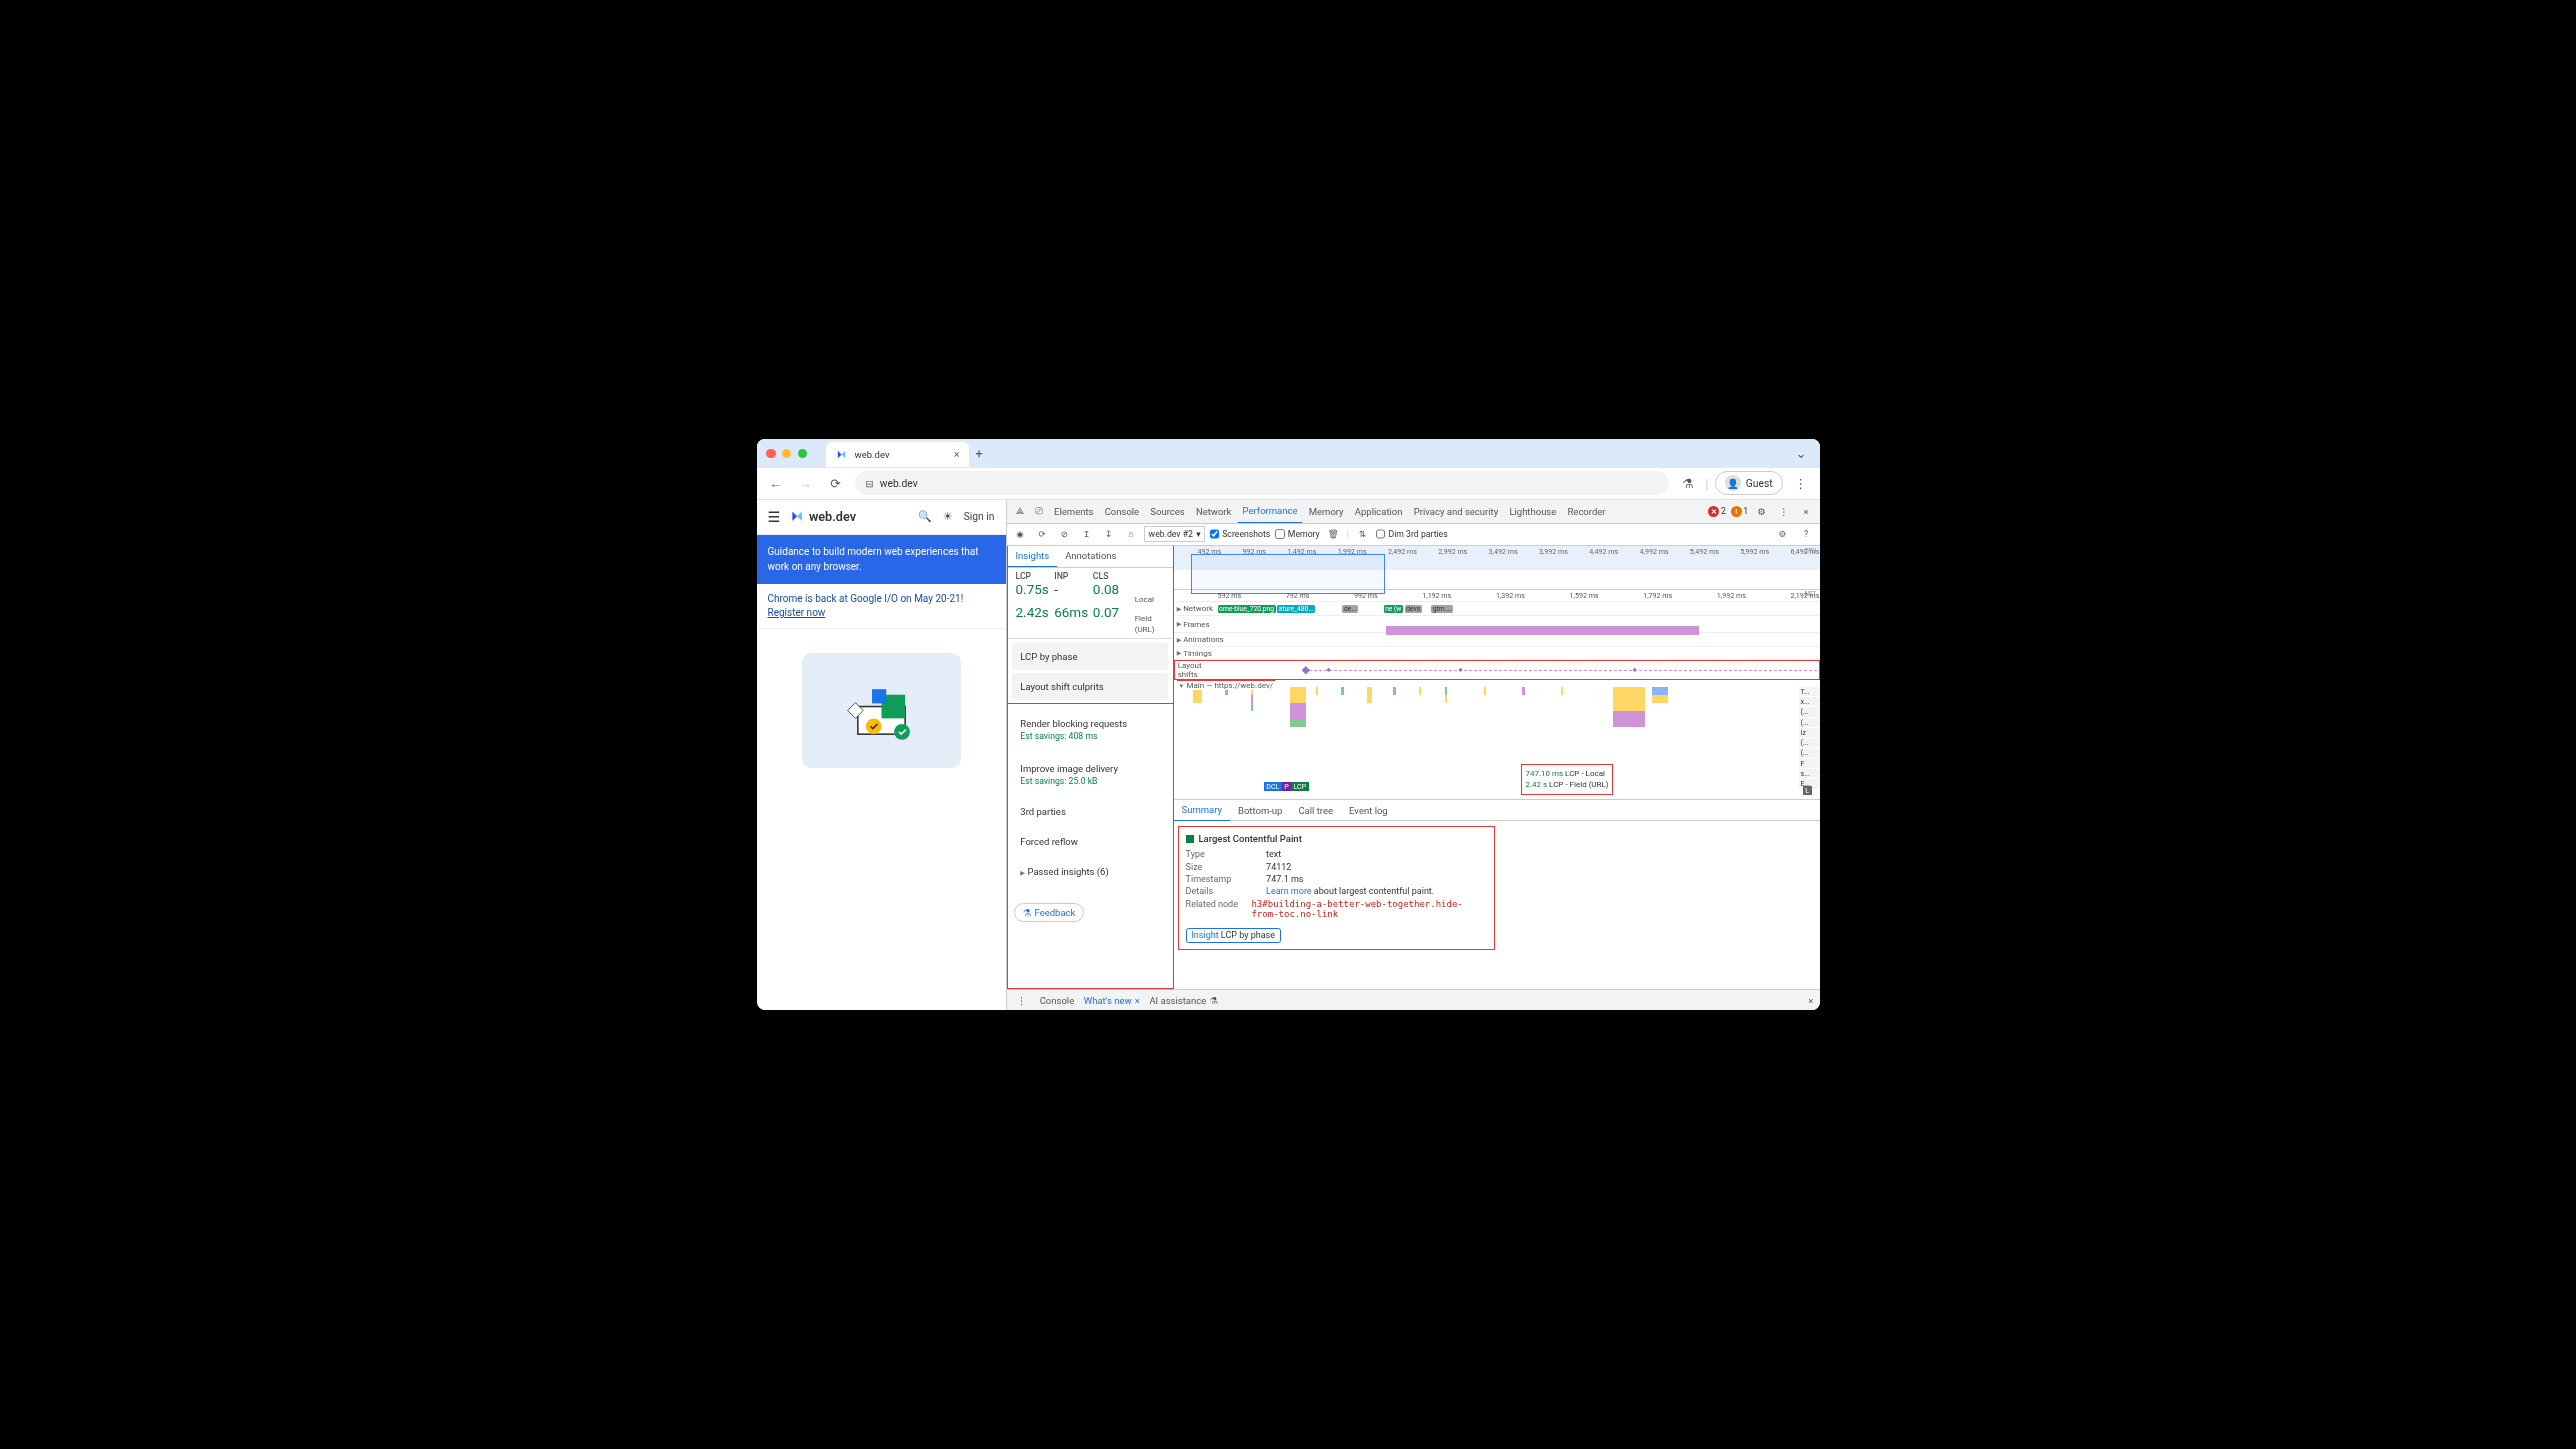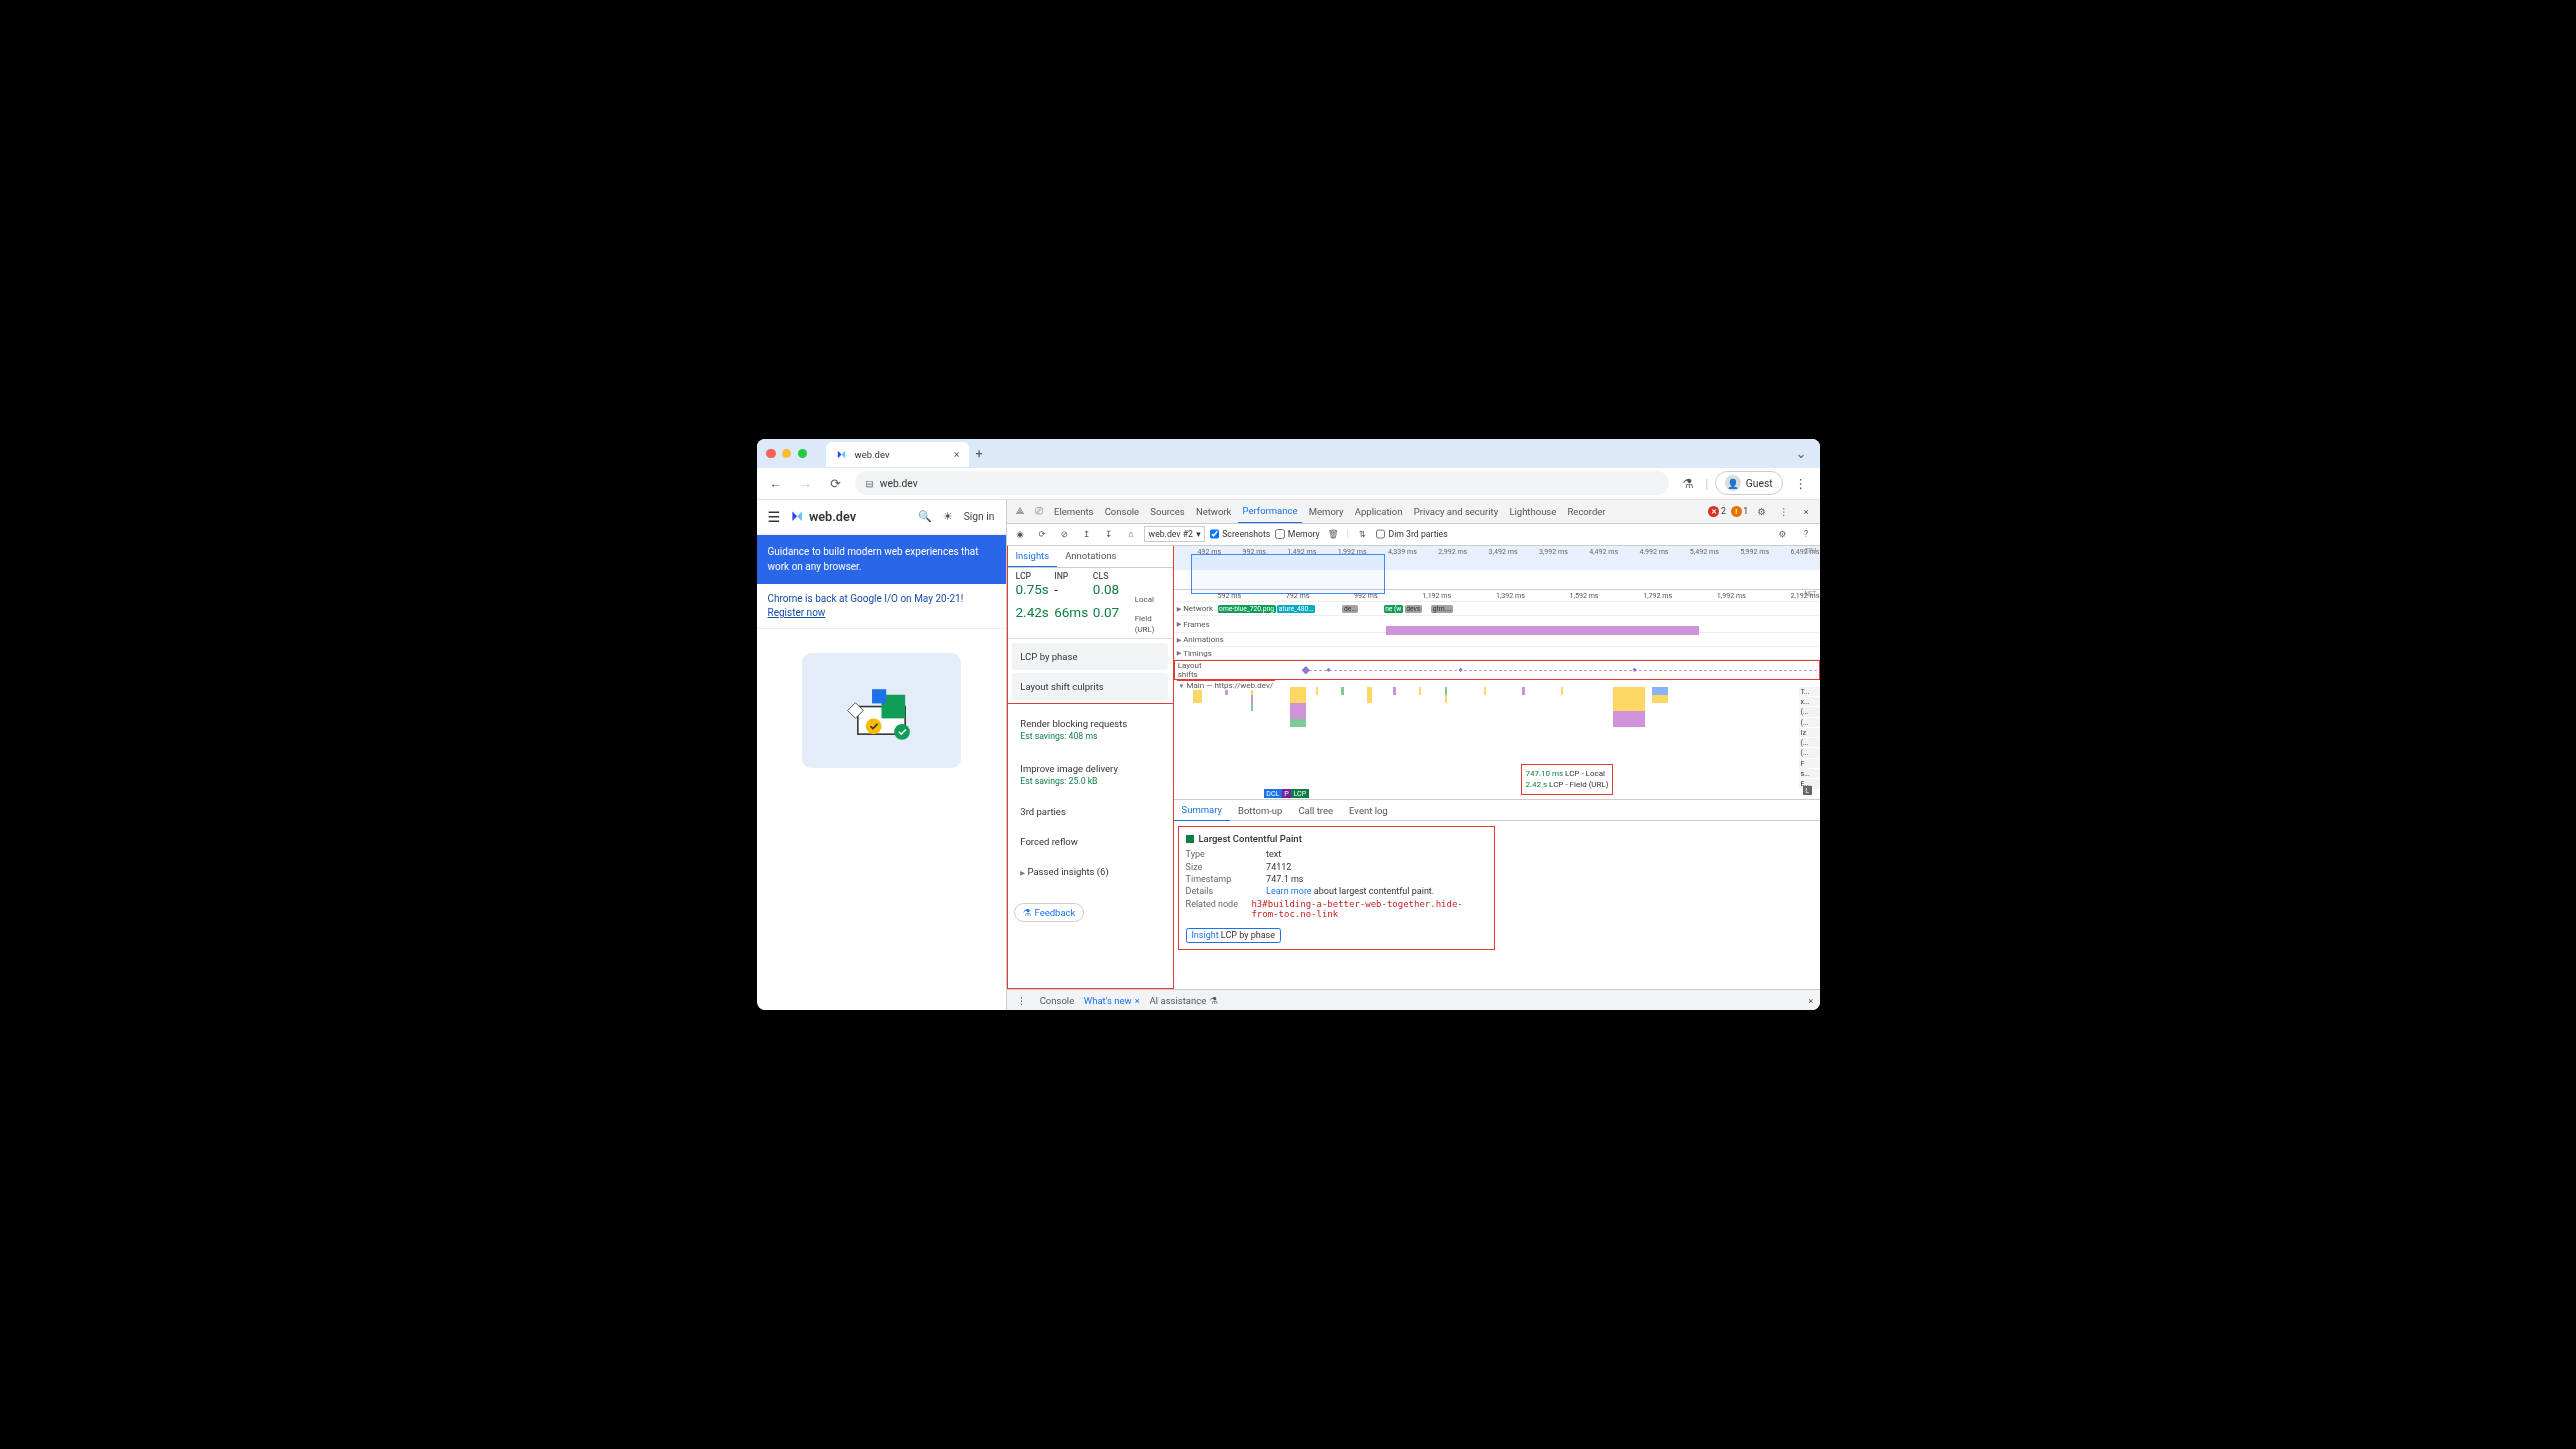--- a/index.html
+++ b/index.html
@@ -102,21 +102,21 @@
 .fg-col { position: absolute; top: 6.3px; width: 2.4px; }
 .fg-col span { display: block; height: 8px; }
 .fg-y { background: #fdd663; }
 .fg-p { background: #ce93d8; }
 .fg-g { background: #81c995; }
 .fg-b { background: #8ab4f8; }
 .fg-side { position: absolute; right: 0; top: 6.3px; width: 20.6px; font-size: 7.1px; color: #333; }
 .fg-side div { height: 10.3px; background: #f1f3f4; border-bottom: 0.8px solid #fff; padding-left: 1.6px; }
 .lcp-markers-box { position: absolute; right: 32%; bottom: 4.8px; border: 1.6px solid #e53935; background: #fff; padding: 3.2px; font-size: 8px; line-height: 1.4; }
 .lcp-markers-box .g { color: #0c8043; }
-.dcl-tag { position: absolute; bottom: 1px; left: 14%; display: flex; font-size: 7.1px; }
+.dcl-tag { position: absolute; bottom: 8px; left: 14%; display: flex; font-size: 7.1px; }
 .dcl-tag span { padding: 0 2.4px; color: #fff; }
 .dcl-tag .dcl { background: #1a73e8; }
 .dcl-tag .p { background: #7b1fa2; }
 .dcl-tag .lcp { background: #0c8043; }
 .detail-tabs { display: flex; border-top: 0.8px solid #ccc; border-bottom: 0.8px solid #ccc; height: 22px; align-items: center; }
 .detail-tab { padding: 0 8px; height: 22px; display: flex; align-items: center; font-size: 9.5px; color: #555; }
 .detail-tab.active { color: #1a73e8; border-bottom: 1.6px solid #1a73e8; }
 .summary-box { margin: 4.8px; border: 1.6px solid #e53935; padding: 6.3px; font-size: 9.5px; width: 317px; }
 .summary-title { font-weight: 500; margin-bottom: 4.8px; display: flex; align-items: center; gap: 4.8px; }
 .summary-title .sq { width: 8px; height: 8px; background: #0c8043; }
@@ -328,21 +328,21 @@
           <div class="feedback-btn">⚗ <span>Feedback</span></div>
         </div>
 
         <div class="flame-area">
           <div class="overview">
             <div class="overview-ruler">
               <span>492 ms</span>
                 <span>992 ms</span>
                 <span>1,492 ms</span>
                 <span>1,992 ms</span>
-                <span>4,339 ms</span>
+                <span>2,492 ms</span>
                 <span>2,992 ms</span>
                 <span>3,492 ms</span>
                 <span>3,992 ms</span>
                 <span>4,492 ms</span>
                 <span>4,992 ms</span>
                 <span>5,492 ms</span>
                 <span>5,992 ms</span>
                 <span>6,492 ms</span>
             </div>
             <div class="overview-cpu">CPU</div>

